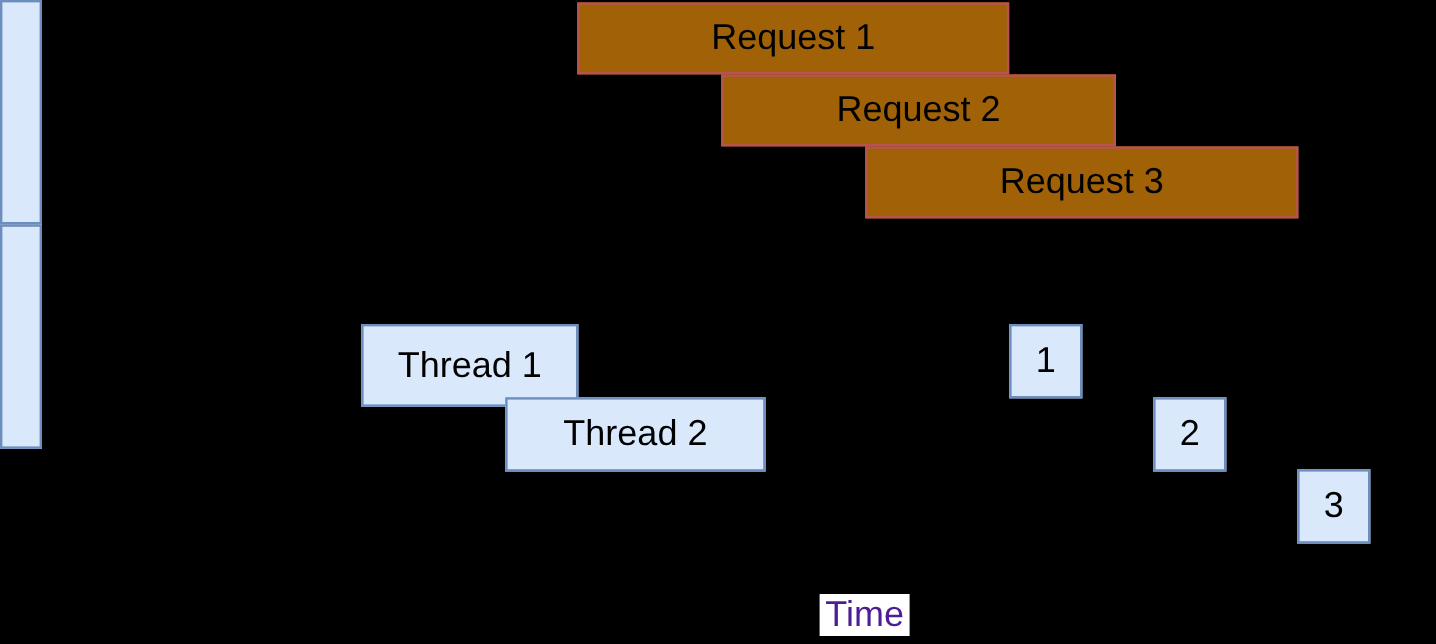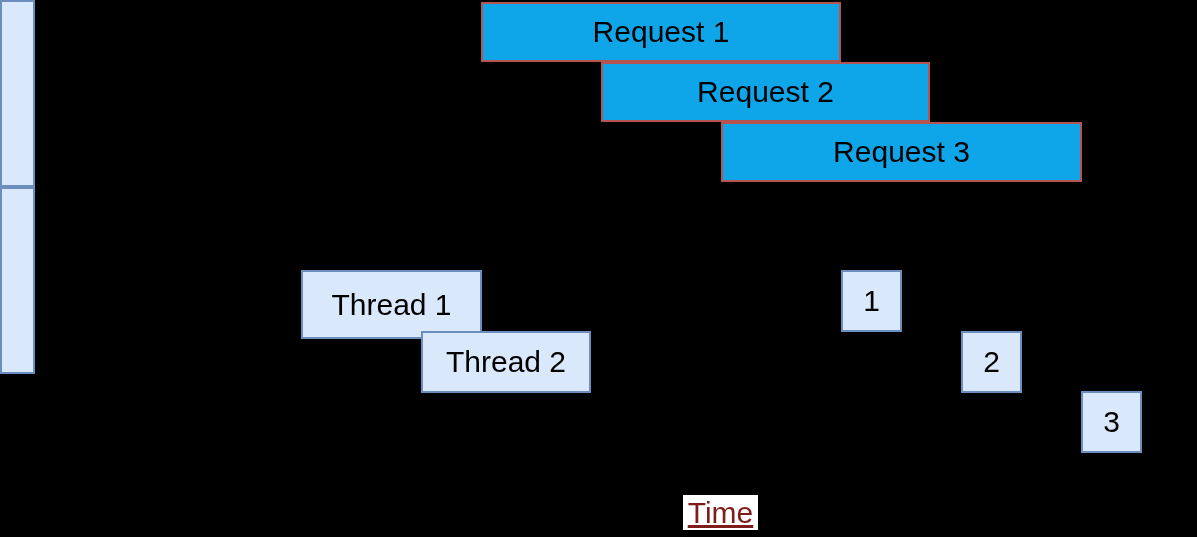--- a/index.html
+++ b/index.html
@@ -18,21 +18,21 @@
   .box {
     position: absolute;
     box-sizing: border-box;
     display: flex;
     align-items: center;
     justify-content: center;
     line-height: 1;
     color: #000000;
   }
   .req {
-    background: #0ea5e9;
+    background: #a16207;
     border: 2px solid #b85450;
     font-size: 30px;
   }
   .thr {
     background: #dae8fc;
     border: 2px solid #6c8ebf;
     font-size: 30px;
   }
   .num {
     background: #dae8fc;
@@ -61,23 +61,23 @@
 
 <div id="canvas" style="background: rgb(0, 0, 0);">
 
   <div class="box req" style="left: 481px; top: 2px; width: 360px; height: 60px;">Request 1</div>
   <div class="box req" style="left: 601px; top: 62px; width: 329px; height: 60px;">Request 2</div>
   <div class="box req" style="left: 721px; top: 122px; width: 361px; height: 60px;">Request 3</div>
 
   <div class="vbar" style="left: 271px; top: 270px; width: 31px; height: 183px;"></div>
 
   <div class="box thr" style="left: 301px; top: 270px; width: 181px; height: 69px;">Thread 1</div>
-  <div class="box thr" style="left: 421px; top: 331px; width: 170px; height: 62px;">Thread 2</div>
+  <div class="box thr" style="left: 421px; top: 331px; width: 217px; height: 62px;">Thread 2</div>
 
   <div class="box num" style="left: 841px; top: 270px; width: 61px; height: 62px;">1</div>
   <div class="box num" style="left: 961px; top: 331px; width: 61px; height: 62px;">2</div>
   <div class="box num" style="left: 1081px; top: 391px; width: 61px; height: 62px;">3</div>
 
   <div class="vbar" style="left: 1141px; top: 270px; width: 31px; height: 183px;"></div>
 
-  <div class="axis-label" style="left: 683px; top: 495px; width: 75px; height: 35px; background: rgb(255, 255, 255); color: #7f1d1d; text-decoration: underline;">Time</div>
+  <div class="axis-label" style="left: 683px; top: 495px; width: 75px; height: 35px; background: rgb(255, 255, 255); color: #4c1d95;">Time</div>
 
 </div>
 
 </body></html>

